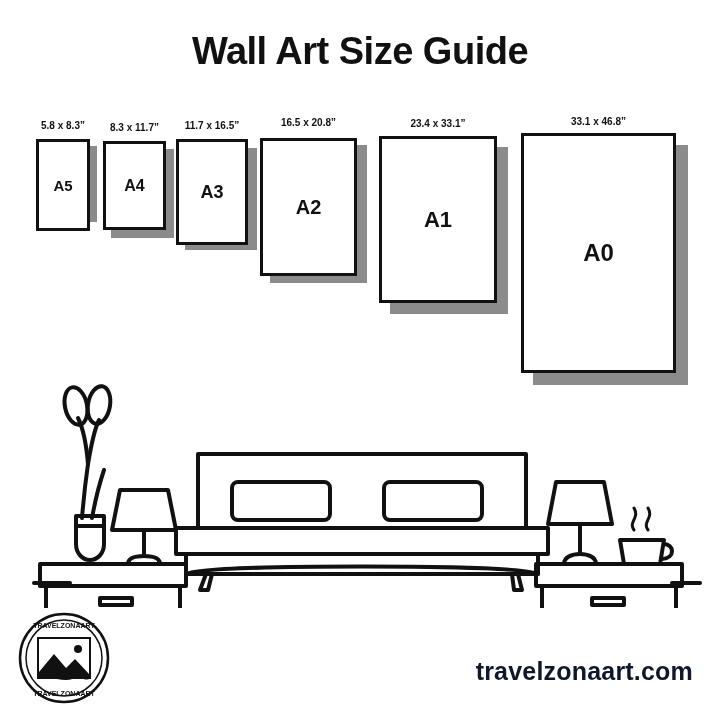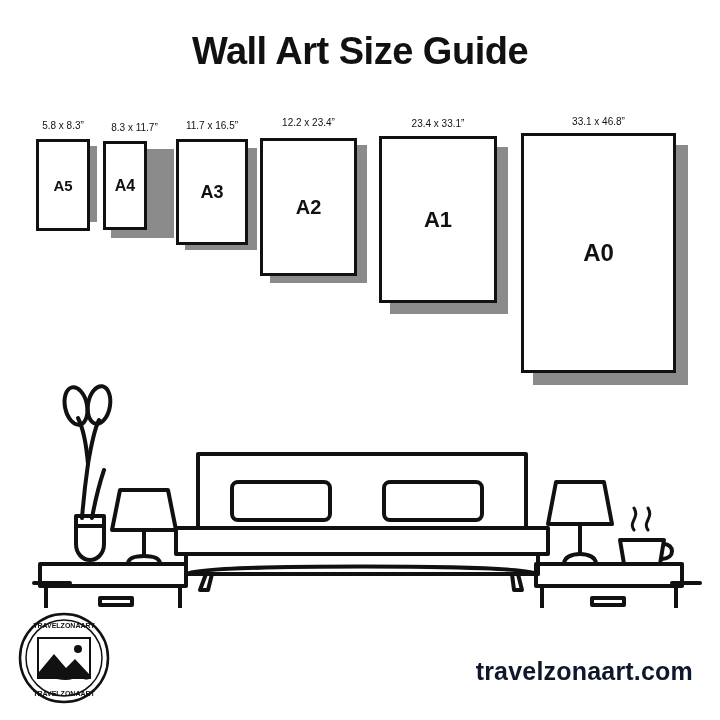--- a/index.html
+++ b/index.html
@@ -46,21 +46,21 @@
   }
 
   .frame-wrap {
     position: absolute;
   }
 
   .frame-label {
     position: absolute;
     white-space: nowrap;
     font-size: 10px;
-    font-weight: normal;
+    font-weight: bold;
     color: #111111;
     text-align: center;
     width: 100%;
     left: 0;
   }
 
   .frame {
     position: absolute;
     left: 0;
     box-sizing: border-box;
@@ -124,35 +124,35 @@
       <div class="frame-label" style="top:120px;">5.8 x 8.3”</div>
       <div class="frame-shadow" style="left:7px; top:146px; width:54px; height:76px;"></div>
       <div class="frame" style="top:139px; width:54px; height:92px;">
         <span class="size-name" style="font-size:15px;">A5</span>
       </div>
     </div>
 
     <div class="frame-wrap" style="left:103px; top:0; width:63px;">
       <div class="frame-label" style="top:122px;">8.3 x 11.7”</div>
       <div class="frame-shadow" style="left:8px; top:149px; width:63px; height:89px;"></div>
-      <div class="frame" style="top:141px; width:44px; height:89px;">
+      <div class="frame" style="top:141px; width:63px; height:89px;">
         <span class="size-name" style="font-size:16px;">A4</span>
       </div>
     </div>
 
     <div class="frame-wrap" style="left:176px; top:0; width:72px;">
       <div class="frame-label" style="top:120px;">11.7 x 16.5”</div>
       <div class="frame-shadow" style="left:9px; top:148px; width:72px; height:102px;"></div>
       <div class="frame" style="top:139px; width:72px; height:106px;">
         <span class="size-name" style="font-size:18px;">A3</span>
       </div>
     </div>
 
     <div class="frame-wrap" style="left:260px; top:0; width:97px;">
-      <div class="frame-label" style="top:117px;">12.2 x 23.4”</div>
+      <div class="frame-label" style="top:117px;">16.5 x 20.8”</div>
       <div class="frame-shadow" style="left:10px; top:145px; width:97px; height:138px;"></div>
       <div class="frame" style="top:138px; width:97px; height:138px;">
         <span class="size-name" style="font-size:20px;">A2</span>
       </div>
     </div>
 
     <div class="frame-wrap" style="left:379px; top:0; width:118px;">
       <div class="frame-label" style="top:118px;">23.4 x 33.1”</div>
       <div class="frame-shadow" style="left:11px; top:147px; width:118px; height:167px;"></div>
       <div class="frame" style="top:136px; width:118px; height:167px;">

